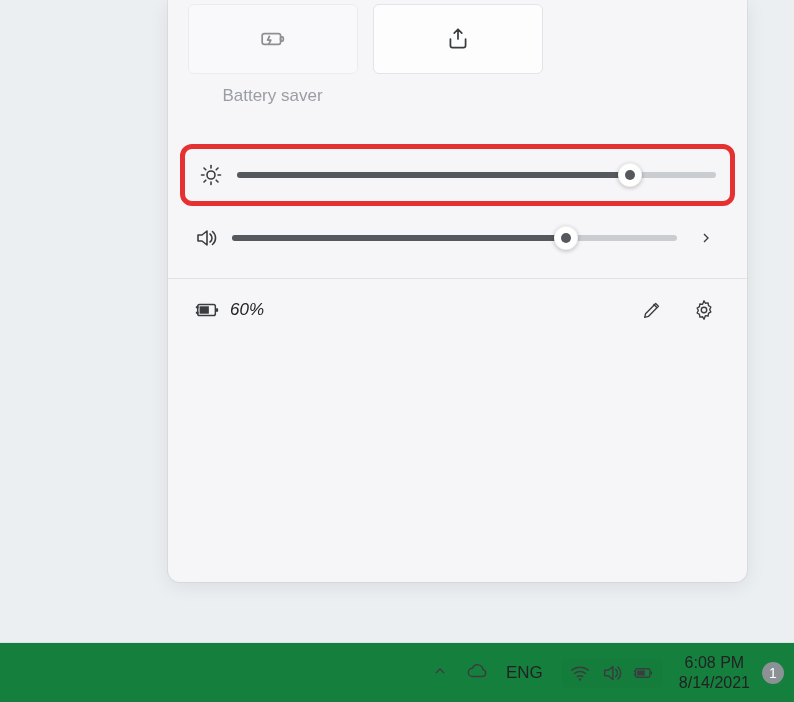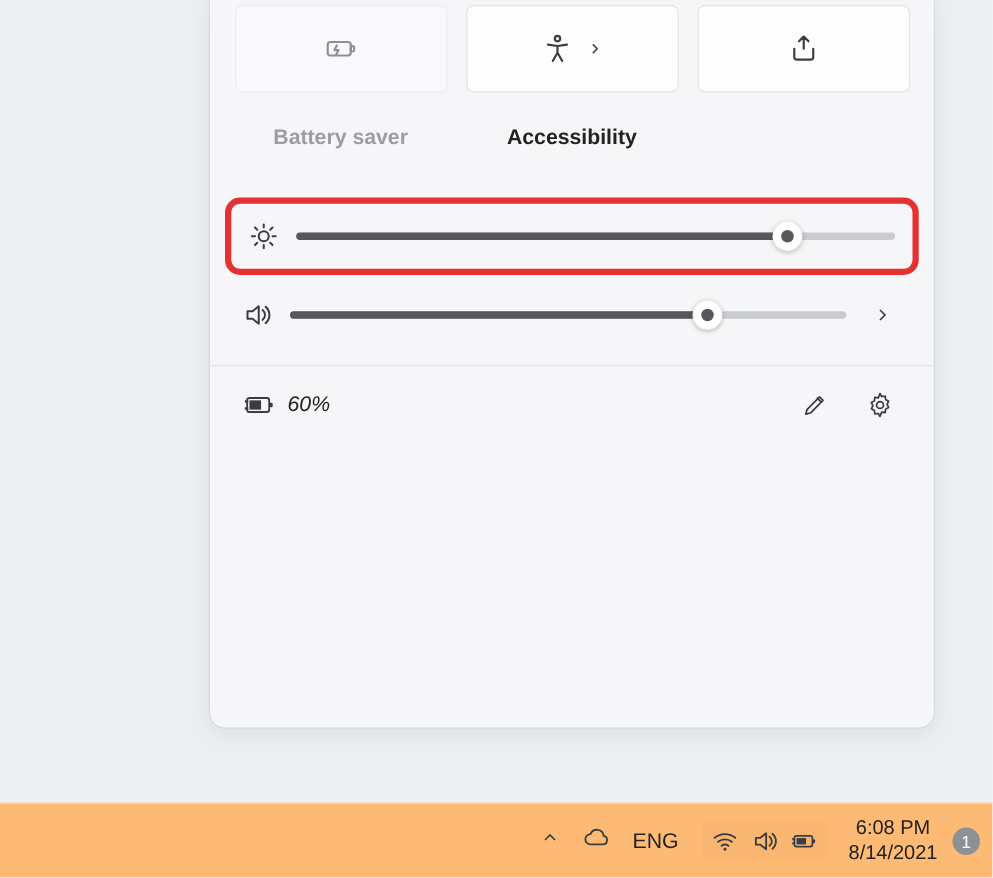--- a/index.html
+++ b/index.html
@@ -31,21 +31,21 @@
     background: #fdfdfe;
     border: 1px solid #e2e4e8;
     border-radius: 6px;
     display: flex;
     align-items: center;
     justify-content: center;
     gap: 10px;
     cursor: pointer;
   }
   .tile.disabled { opacity: 0.55; cursor: default; }
-  .tile-label { margin-top: 26px; font-size: 17px; color: #222; font-weight: bold; }
+  .tile-label { margin-top: 12px; font-size: 17px; color: #222; }
   .tile-label.disabled { color: #9a9da3; }
 
   .icon { width: 26px; height: 26px; stroke: #3a3c40; fill: none; stroke-width: 1.6; }
   .icon.thin { stroke-width: 1.3; }
   .chev-small { width: 14px; height: 14px; stroke: #3a3c40; fill: none; stroke-width: 2; }
 
   .slider-section { margin-top: 38px; }
   .slider-row {
     display: flex;
     align-items: center;
@@ -81,21 +81,21 @@
     display:flex; align-items:center; padding: 14px 8px 0 8px; font-style: italic;
   }
   .battery-status { display:flex; align-items:center; gap:10px; font-size:17px; color:#222; }
   .battery-status svg { width:26px; height:20px; }
   .footer-actions { margin-left:auto; display:flex; gap:18px; }
   .footer-actions .ibtn { width:34px; height:34px; display:flex; align-items:center; justify-content:center; cursor:pointer; border-radius:6px; }
   .footer-actions svg { width:22px; height:22px; stroke:#3a3c40; fill:none; stroke-width:1.5; }
 
   .taskbar {
     position:absolute; left:0; right:0; bottom:0; height:60px;
-    background:#fdba74; border-top:1px solid #e0e2e6;
+    background:#15803d; border-top:1px solid #e0e2e6;
     display:flex; align-items:center; justify-content:flex-end;
     padding-right:10px; gap:6px;
   }
   .tray { display:flex; align-items:center; gap:18px; margin-right:10px; }
   .tray svg { width:22px; height:22px; stroke:#3a3c40; fill:none; stroke-width:1.6; }
   .tray .lang { font-size:17px; color:#222; }
   .tray .chevup svg { width:16px; height:16px; stroke-width:2; }
   .tray .net-cluster { display:flex; align-items:center; gap:10px; background:rgba(0,0,0,0.02); padding:4px 8px; border-radius:6px; }
   .datetime { display:flex; flex-direction:column; align-items:center; font-size:16px; color:#222; line-height:1.25; margin-right:6px; }
   .notif-badge { width:22px; height:22px; border-radius:50%; background:#8c9196; color:#fff; font-size:14px; display:flex; align-items:center; justify-content:center; }
@@ -114,32 +114,20 @@
             <rect x="19" y="10" width="2.5" height="4" rx="1"></rect>
             <path d="M9 9 l-2 4 h3 l-2 4" stroke-linejoin="round"></path>
           </svg>
       </div>
       <div class="tile-label disabled">Battery saver</div>
     </div>
 
 
 
 
-    <div class="tile-cell">
-      <div class="tile">
-        <svg class="icon" viewBox="0 0 24 24">
-            <circle cx="12" cy="4.5" r="2"></circle>
-            <path d="M5 9 l7 1 l7 -1 M12 10 v5 M12 15 l-3.5 6 M12 15 l3.5 6" stroke-linecap="round" stroke-linejoin="round"></path>
-          </svg>
-        <svg class="chev-small" viewBox="0 0 24 24">
-            <polyline points="9 6 15 12 9 18"></polyline>
-          </svg>
-      </div>
-      <div class="tile-label">Accessibility</div>
-    </div>
 
     <div class="tile-cell">
       <div class="tile">
         <svg class="icon" viewBox="0 0 24 24">
             <path d="M12 3 v9 M12 3 l-3.5 3.5 M12 3 l3.5 3.5" stroke-linecap="round" stroke-linejoin="round"></path>
             <path d="M5 12 v6 a2 2 0 0 0 2 2 h10 a2 2 0 0 0 2 -2 v-6" stroke-linecap="round"></path>
           </svg>
       </div>
     </div>
 

